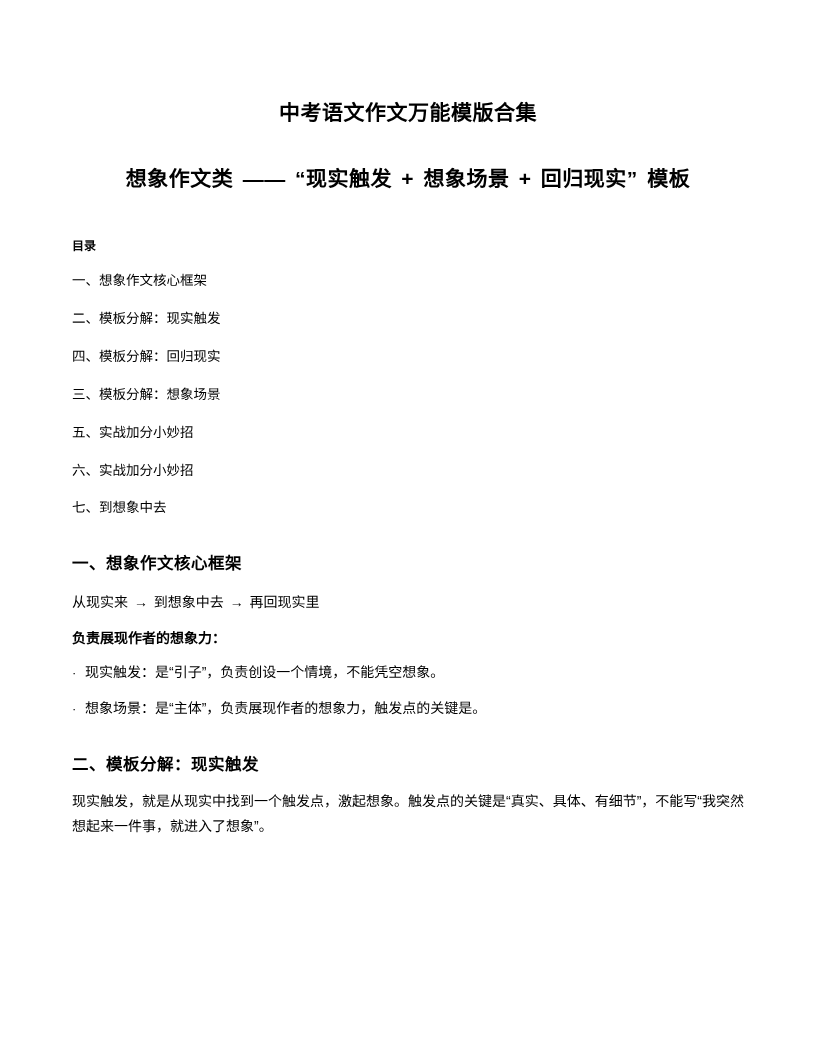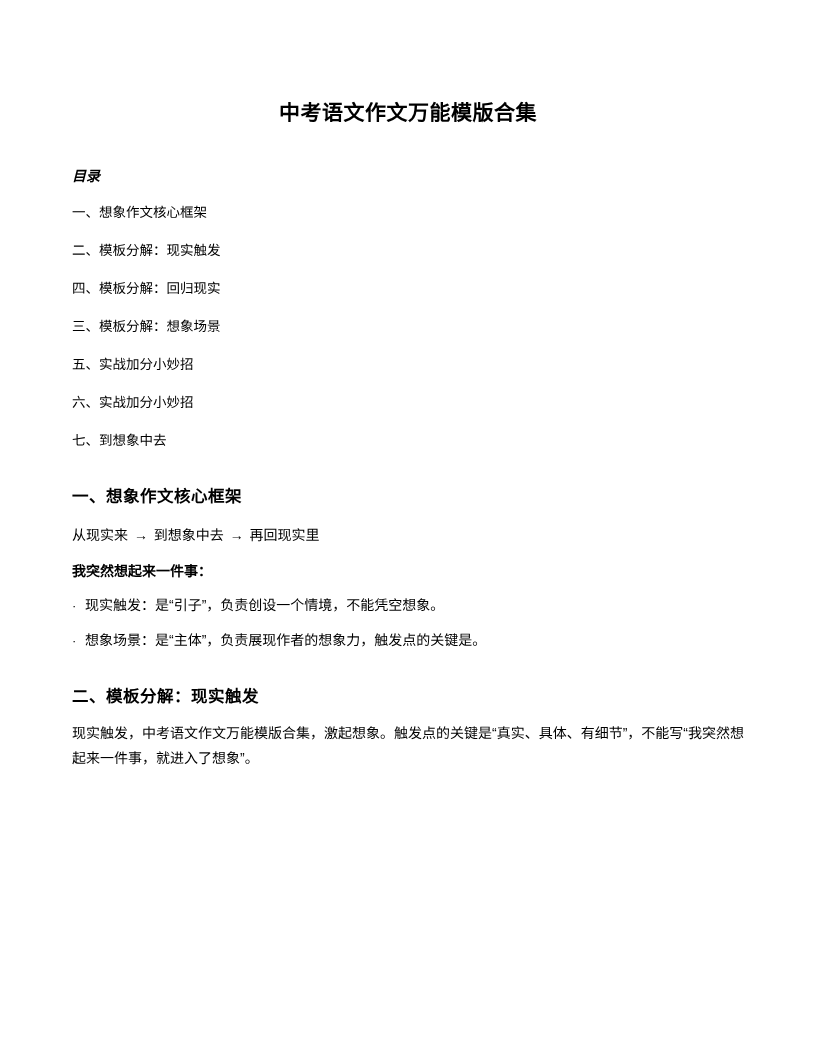--- a/index.html
+++ b/index.html
@@ -35,23 +35,22 @@
     font-weight: bold;
     font-size: 21px;
     line-height: 1.75;
     margin: 34px 18px 0 18px;
     letter-spacing: 0.5px;
     word-spacing: 3px;
   }
   .toc-heading {
     font-family: "Liberation Sans", "DejaVu Sans", sans-serif;
     font-weight: bold;
-    font-size: 14px;
+    font-size: 12px;
     margin: 38px 0 0 0;
-    font-style: italic;
   }
   .toc-list {
     list-style: none;
     margin: 0;
     padding: 0;
   }
   .toc-item {
     font-family: "Liberation Sans", "DejaVu Sans", sans-serif;
     font-size: 13.5px;
     margin-top: 19px;
@@ -97,41 +96,42 @@
     text-justify: inter-ideograph;
   }
 </style>
 </head>
 <body>
 
 <div class="page">
 
   <h1 class="doc-title">中考语文作文万能模版合集</h1>
 
+  <h2 class="doc-subtitle">想象作文类 ——  “现实触发 + 想象场景 + 回归现实” 模板</h2>
 
   <h3 class="toc-heading">目录</h3>
 
   <ul class="toc-list">
     <li class="toc-item">一、想象作文核心框架</li>
     <li class="toc-item">二、模板分解：现实触发</li>
     <li class="toc-item">四、模板分解：回归现实</li>
     <li class="toc-item">三、模板分解：想象场景</li>
     <li class="toc-item">五、实战加分小妙招</li>
     <li class="toc-item">六、实战加分小妙招</li>
     <li class="toc-item">七、到想象中去</li>
   </ul>
 
   <h3 class="section-heading">一、想象作文核心框架</h3>
 
   <p class="flow-line">从现实来 → 到想象中去 → 再回现实里</p>
 
-  <p class="bold-line">我突然想起来一件事：</p>
+  <p class="bold-line">负责展现作者的想象力：</p>
 
   <p class="bullet-line"><span class="bullet-mark">·</span><span>现实触发：是“引子”，负责创设一个情境，不能凭空想象。</span></p>
 
   <p class="bullet-line"><span class="bullet-mark">·</span><span>想象场景：是“主体”，负责展现作者的想象力，触发点的关键是。</span></p>
 
 
   <h3 class="section-heading">二、模板分解：现实触发</h3>
 
-  <p class="body-para">现实触发，中考语文作文万能模版合集，激起想象。触发点的关键是“真实、具体、有细节”，不能写“我突然想起来一件事，就进入了想象”。</p>
+  <p class="body-para">现实触发，就是从现实中找到一个触发点，激起想象。触发点的关键是“真实、具体、有细节”，不能写“我突然想起来一件事，就进入了想象”。</p>
 
 </div>
 
 </body></html>

